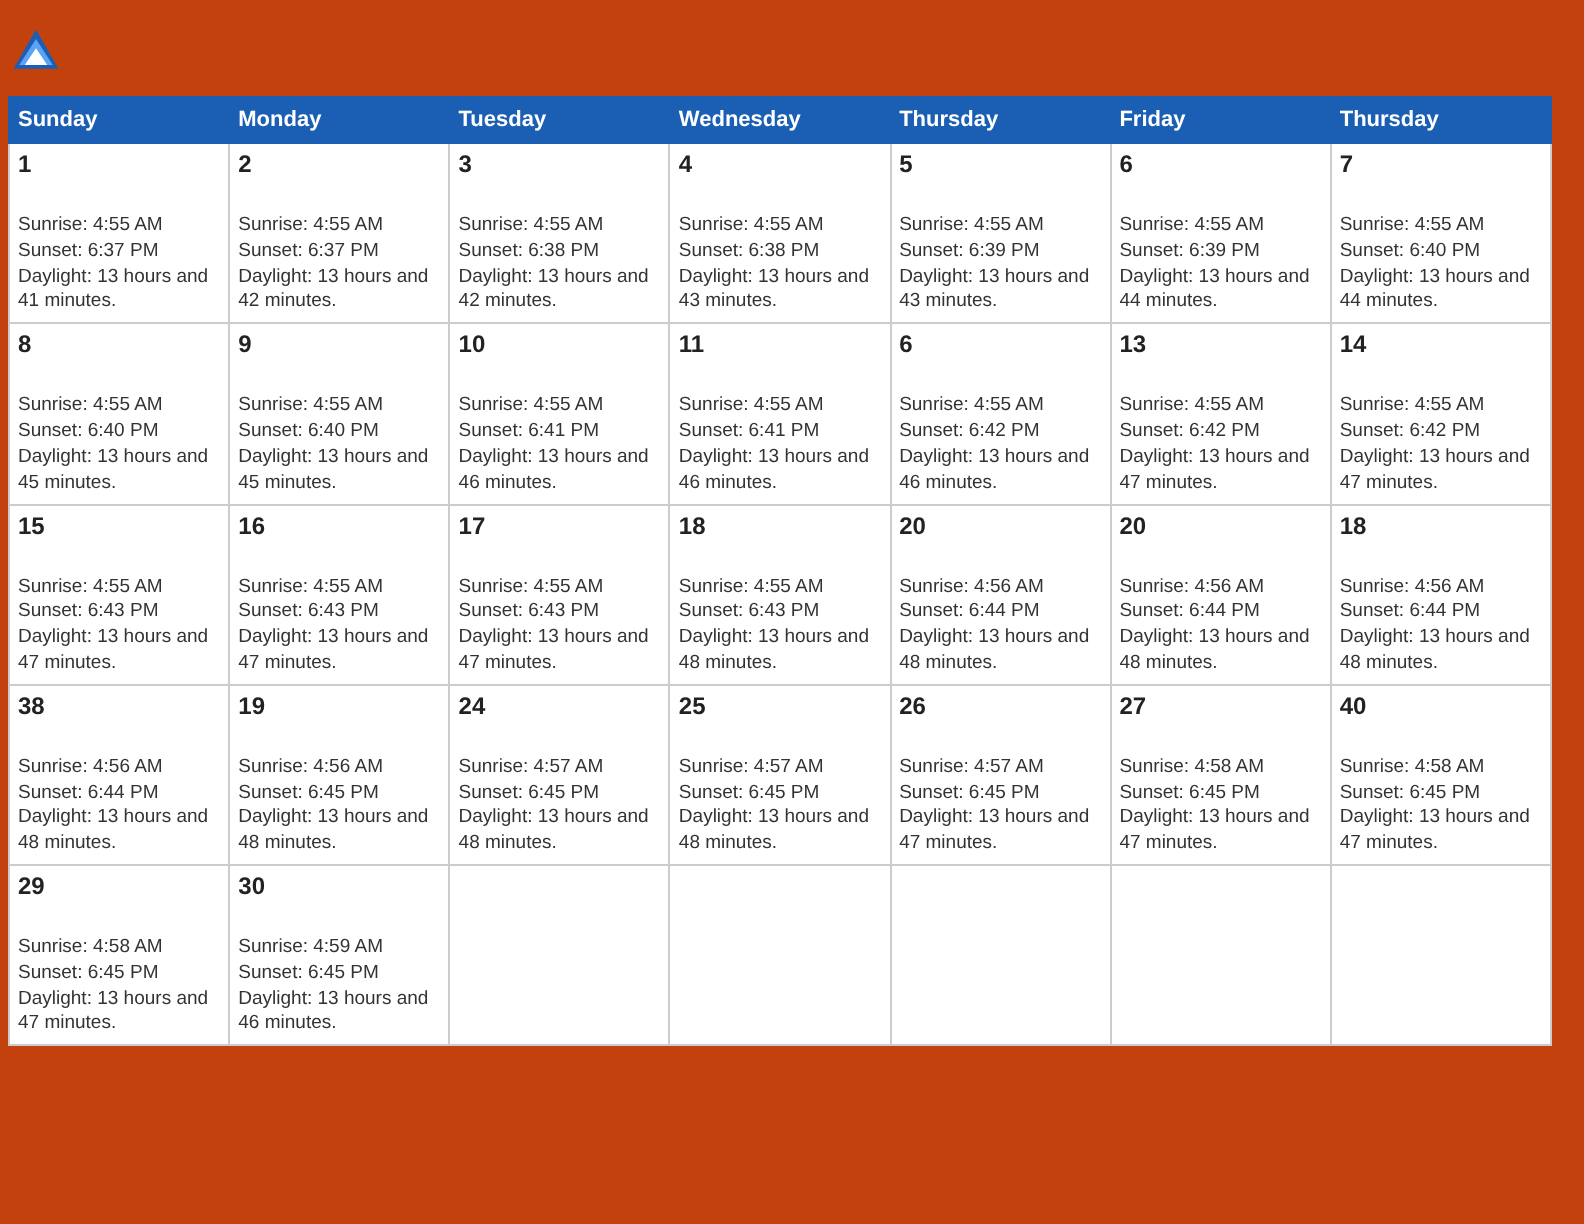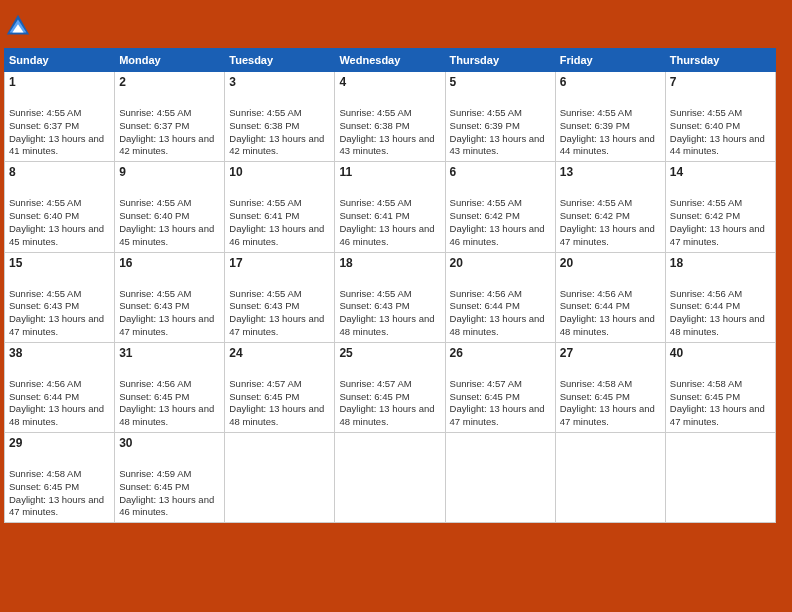--- a/index.html
+++ b/index.html
@@ -218,21 +218,21 @@
             <span class="day-num">18</span>
             <div class="day-info">Sunrise: 4:56 AM<br>Sunset: 6:44 PM<br>Daylight: 13 hours and 48 minutes.</div>
           </td>
         </tr>
         <tr>
           <td>
             <span class="day-num">38</span>
             <div class="day-info">Sunrise: 4:56 AM<br>Sunset: 6:44 PM<br>Daylight: 13 hours and 48 minutes.</div>
           </td>
           <td>
-            <span class="day-num">31</span>
+            <span class="day-num">19</span>
             <div class="day-info">Sunrise: 4:56 AM<br>Sunset: 6:45 PM<br>Daylight: 13 hours and 48 minutes.</div>
           </td>
           <td>
             <span class="day-num">24</span>
             <div class="day-info">Sunrise: 4:57 AM<br>Sunset: 6:45 PM<br>Daylight: 13 hours and 48 minutes.</div>
           </td>
           <td>
             <span class="day-num">25</span>
             <div class="day-info">Sunrise: 4:57 AM<br>Sunset: 6:45 PM<br>Daylight: 13 hours and 48 minutes.</div>
           </td>

